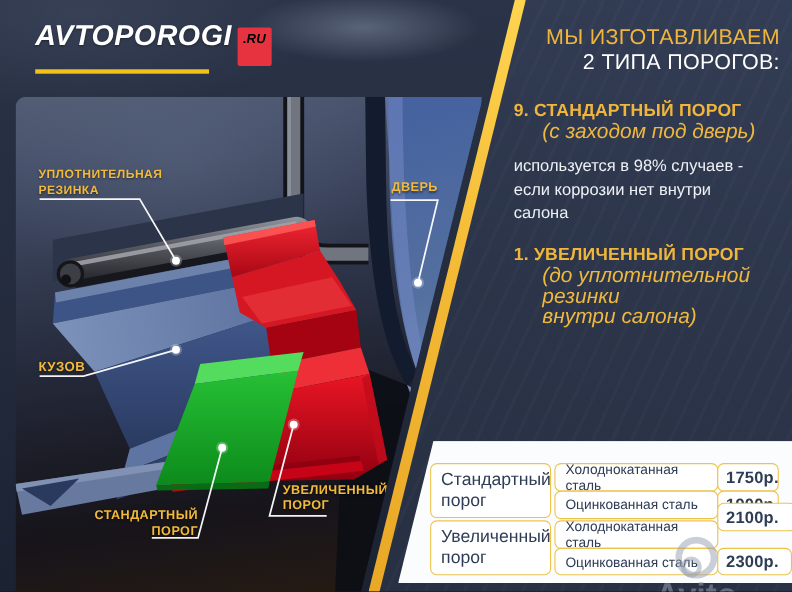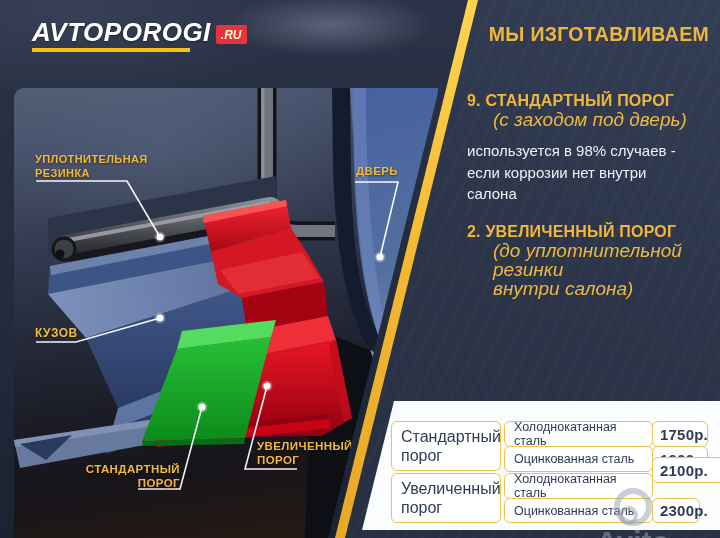--- a/index.html
+++ b/index.html
@@ -17,39 +17,39 @@
           repeating-linear-gradient(115deg, rgba(255,255,255,.018) 0 3px, transparent 3px 16px),
           linear-gradient(200deg,#333d55 0%,#2b3448 45%,#262f41 100%);}
   .stripe{position:absolute;inset:0;
         clip-path:polygon(468px 0,478px 0,345px 538px,335px 538px);
         background:linear-gradient(180deg,#ffd44f 0%,#f3b833 50%,#e9a826 100%);}
   
   .logo{position:absolute;left:32px;top:19px;}
   .logo-row{display:flex;align-items:flex-start;}
   .brand{font-size:26px;font-weight:900;font-style:italic;color:#fff;letter-spacing:.5px;line-height:26px;
          text-shadow:0 1px 2px rgba(0,0,0,.4);text-align:right;}
-  .tld{background:#e6333f;color:#fef9c3;font-size:12px;font-weight:900;font-style:italic;
-       padding:4px 5px 3px;border-radius:2px;margin-left:5px;margin-top:6px;line-height:12px;}
+  .tld{background:#e6333f;color:#000000;font-size:12px;font-weight:900;font-style:italic;
+       padding:4px 5px 19px;border-radius:2px;margin-left:5px;margin-top:6px;line-height:12px;}
   .logo-bar{height:3.5px;background:#f2c218;margin-top:3px;width:158px;}
   
   .render-panel{position:absolute;left:14px;top:64px;width:424px;height:466px;border-radius:10px;
         clip-path:polygon(0 0,425px 0,310px 466px,0 466px);
         background:
           radial-gradient(260px 180px at 150px 60px, rgba(108,122,150,.28), transparent 70%),
           linear-gradient(172deg,#515d74 0%,#46506a 12%,#343c52 30%,#252a3b 48%,#1b1c26 64%,#17141a 78%,#231a14 92%,#26190f 100%); margin-top: 24px;}
   .render-panel svg{position:absolute;left:0;top:0;}
   .dlabel{position:absolute;color:#f2ba3a;font-weight:800;letter-spacing:.4px;white-space:pre-line;
           text-shadow:0 1px 2px rgba(0,0,0,.5);}
   .lbl-rubber{left:21px;top:64px;font-size:11px;line-height:14px;}
   .lbl-door{left:284px;top:77px;width:100px;text-align:right;font-size:11.5px;}
   .lbl-body{left:21px;top:238px;font-size:12px;}
   .lbl-standard{left:46px;top:375px;width:120px;text-align:right;font-size:11.5px;line-height:13.5px;}
   .lbl-increased{left:243px;top:352px;font-size:11.5px;line-height:13.5px;}
   
-  .hdr{position:absolute;top:23px;right:11px;text-align:right;font-weight:700;
+  .hdr{position:absolute;top:23px;right:11px;text-align:right;font-weight:400;
        font-size:19.5px;line-height:23px;letter-spacing:.3px;}
   .hdr-l1{color:#f0b63c;}
   .hdr-l2{color:#ffffff;}
   .sec-title{position:absolute;left:467px;width:250px;font-size:16px;font-weight:800;color:#f0b63c;letter-spacing:.2px;}
   .s1t{top:92px;} .s2t{top:223px;}
   .sec-sub{position:absolute;left:493px;width:250px;font-size:19px;color:#eeb83f;line-height:19px;white-space:pre-line;font-style:italic;}
   .s1s{top:110px;} .s2s{top:241px;}
   .sec-body{position:absolute;left:467px;width:252px;font-size:15px;color:#eef1f6;line-height:21.5px;white-space:pre-line;}
   .s1b{top:140px;} .s2b{top:291px;}
   
@@ -63,21 +63,21 @@
   .c-price{padding-left:7px;font-size:15px;font-weight:700;letter-spacing:.2px;}
   .prod1{left:391px;top:20px;width:110px;height:50px;}
   .prod2{left:391px;top:72px;width:110px;height:50px;}
   .mat1{left:504px;top:20px;width:149px;height:26px;}
   .mat2{left:504px;top:45px;width:149px;height:26px;}
   .mat3{left:504px;top:72px;width:149px;height:26px;}
   .mat4{left:504px;top:97px;width:149px;height:25px;}
   .pr1{left:652px;top:20px;width:56px;height:26px;}
   .pr2{left:652px;top:45px;width:56px;height:26px;}
   .pr3{left:652px;top:56px;width:72px;height:26px;}
-  .pr4{left:652px;top:97px;width:48px;height:25px;}
+  .pr4{left:652px;top:97px;width:68px;height:25px;}
   
   .watermark{position:absolute;left:596px;top:488px;display:flex;align-items:center;z-index:6;
              color:rgba(150,158,173,.55);flex-direction:column;}
   .wm-c1{width:26px;height:26px;border:6px solid rgba(150,158,173,.5);border-radius:50%;}
   .wm-c2{width:11px;height:11px;border:4px solid rgba(150,158,173,.5);border-radius:50%;
          margin-left:-8px;margin-top:-20px;}
   .wm-text{font-size:30px;font-weight:700;margin-left:0px;}
 </style>
 </head>
 <body>
@@ -203,29 +203,30 @@
     <div class="dlabel lbl-door">ДВЕРЬ</div>
     <div class="dlabel lbl-body">КУЗОВ</div>
     <div class="dlabel lbl-standard">СТАНДАРТНЫЙ
 ПОРОГ</div>
     <div class="dlabel lbl-increased">УВЕЛИЧЕННЫЙ
 ПОРОГ</div>
   </div>
 
   <div class="hdr">
     <div class="hdr-l1">МЫ ИЗГОТАВЛИВАЕМ</div>
+    <div class="hdr-l2">2 ТИПА ПОРОГОВ:</div>
   </div>
 
   <div class="sec-title s1t">9. СТАНДАРТНЫЙ ПОРОГ</div>
   <div class="sec-sub s1s">(с заходом под дверь)</div>
   <div class="sec-body s1b">используется в 98% случаев -
 если коррозии нет внутри
 салона</div>
 
-  <div class="sec-title s2t">2. УВЕЛИЧЕННЫЙ ПОРОГ</div>
+  <div class="sec-title s2t">1. УВЕЛИЧЕННЫЙ ПОРОГ</div>
   <div class="sec-sub s2s">(до уплотнительной резинки
 внутри салона)</div>
 
   <div class="price-panel">
     <div class="cell c-prod prod1">Стандартный
 порог</div>
     <div class="cell c-prod prod2">Увеличенный
 порог</div>
     <div class="cell c-mat mat1">Холоднокатанная сталь</div>
     <div class="cell c-mat mat2">Оцинкованная сталь</div>

